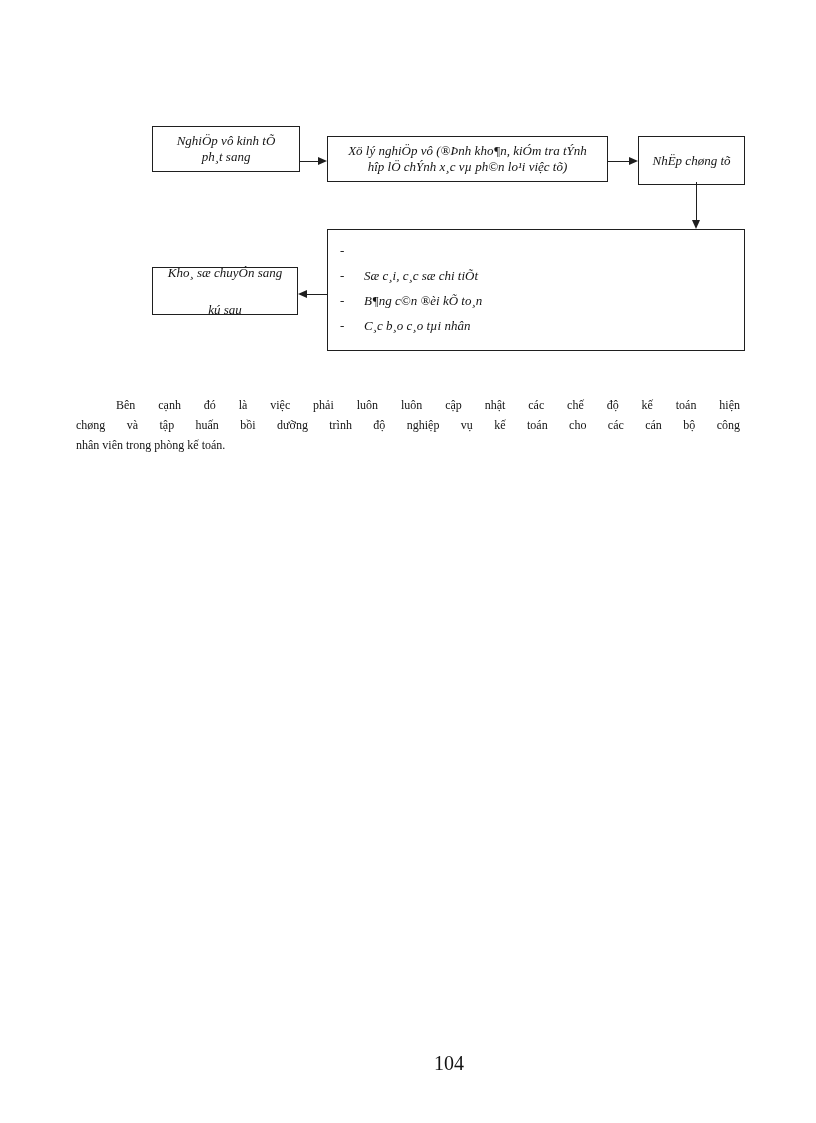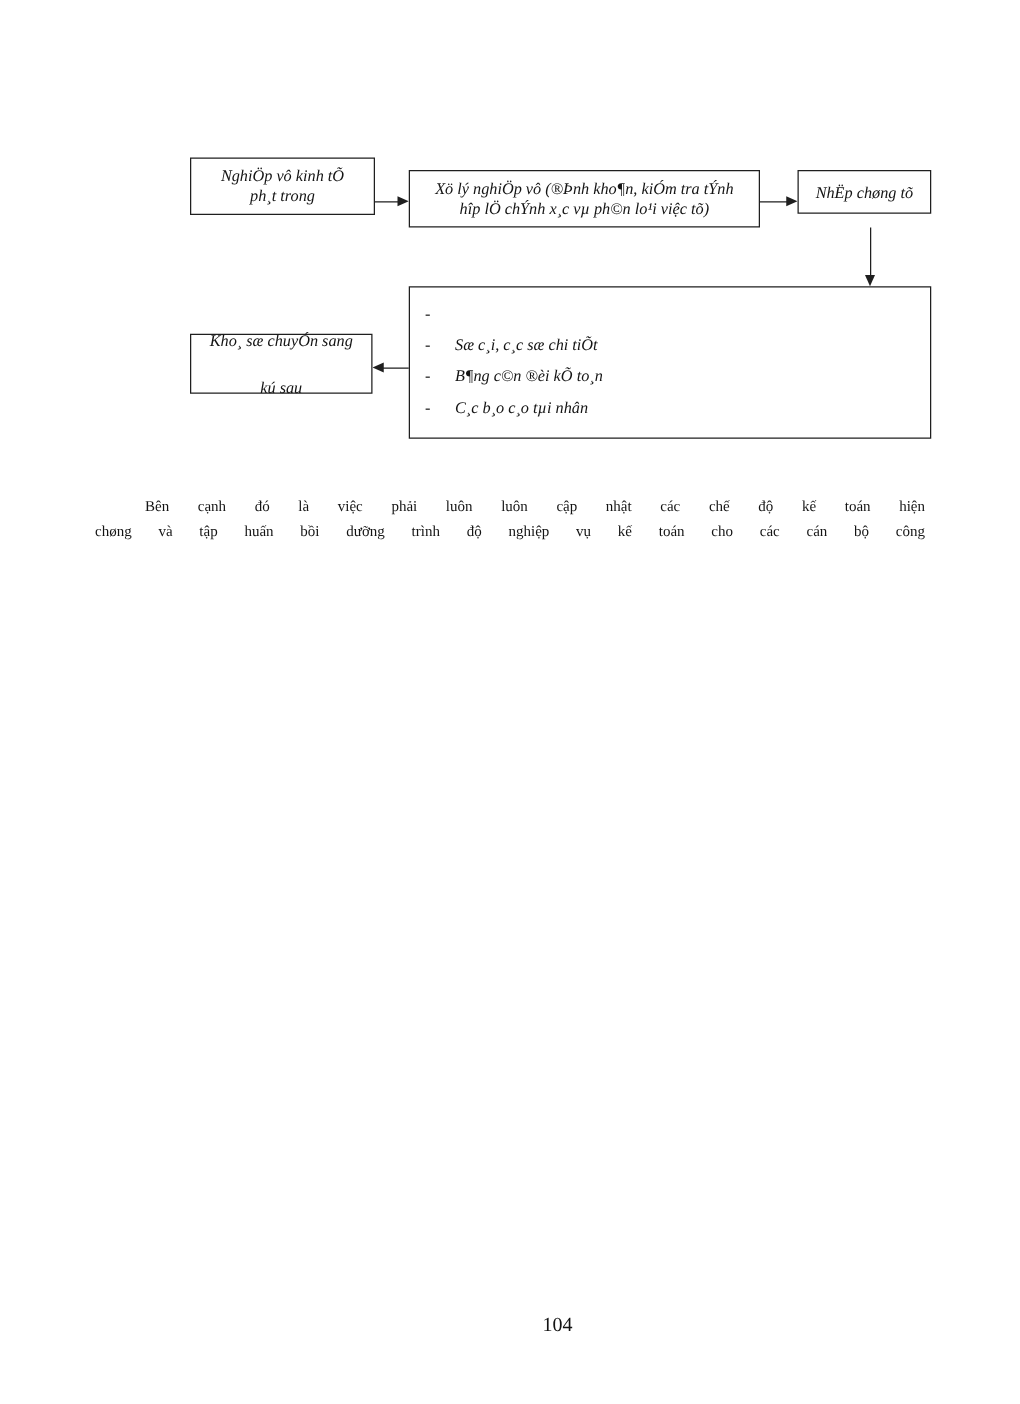--- a/index.html
+++ b/index.html
@@ -23,21 +23,21 @@
     justify-content: center;
     align-items: center;
     font-style: italic;
     font-size: 13px;
     line-height: 16px;
     text-align: center;
     color: #141414;
   }
   .box-transaction { left: 152px; top: 126px; width: 148px; height: 46px; }
   .box-processing  { left: 327px; top: 136px; width: 281px; height: 46px; }
-  .box-entry       { left: 638px; top: 136px; width: 107px; height: 35px; }
+  .box-entry       { left: 638px; top: 136px; width: 107px; height: 49px; }
   .box-closing     { left: 152px; top: 267px; width: 146px; height: 48px; gap: 21px; }
   .box-reports {
     position: absolute;
     left: 327px; top: 229px; width: 418px; height: 122px;
     border: 1.5px solid #1f1f1f;
     background: #ffffff;
     padding-top: 12px;
   }
   .report-item {
     display: flex;
@@ -78,34 +78,34 @@
     font-size: 12px;
     line-height: 20px;
     color: #141414;
   }
   .body-line { text-align: justify; text-align-last: justify; height: 20px; overflow: hidden; }
   .body-line.first { text-indent: 40px; }
   .body-line.last { text-align: left; text-align-last: left; }
   .page-number {
     position: absolute;
     left: 434px; top: 1052px;
-    font-size: 16px;
+    font-size: 20px;
     color: #141414;
   }
 </style>
 </head>
 <body>
 
 <div class="page">
 
   <div>
 
     <div class="fc-box box-transaction">
       <span>NghiÖp vô kinh tÕ</span>
-      <span>ph¸t trong</span>
+      <span>ph¸t sang</span>
     </div>
 
     <div>
       <div class="h-line" style="left:300px; top:161px; width:20px;"></div>
       <div class="tri-right" style="left:318px; top:157px;"></div>
     </div>
 
     <div class="fc-box box-processing">
       <span>Xö lý nghiÖp vô (®Þnh kho¶n, kiÓm tra tÝnh</span>
       <span>hîp lÖ chÝnh x¸c vµ ph©n lo¹i việc tõ)</span>
@@ -151,17 +151,18 @@
     <div class="fc-box box-closing">
       <span>Kho¸ sæ chuyÓn sang</span>
       <span>kú sau</span>
     </div>
 
   </div>
 
   <div class="body-text">
     <div class="body-line first">Bên cạnh đó là việc phải luôn luôn cập nhật các chế độ kế toán hiện</div>
     <div class="body-line">chøng và tập huấn bồi dưỡng trình độ nghiệp vụ kế toán cho các cán bộ công</div>
+    <div class="body-line last">nhân viên trong phòng kế toán.</div>
   </div>
 
   <div class="page-number">104</div>
 
 </div>
 
 </body></html>

